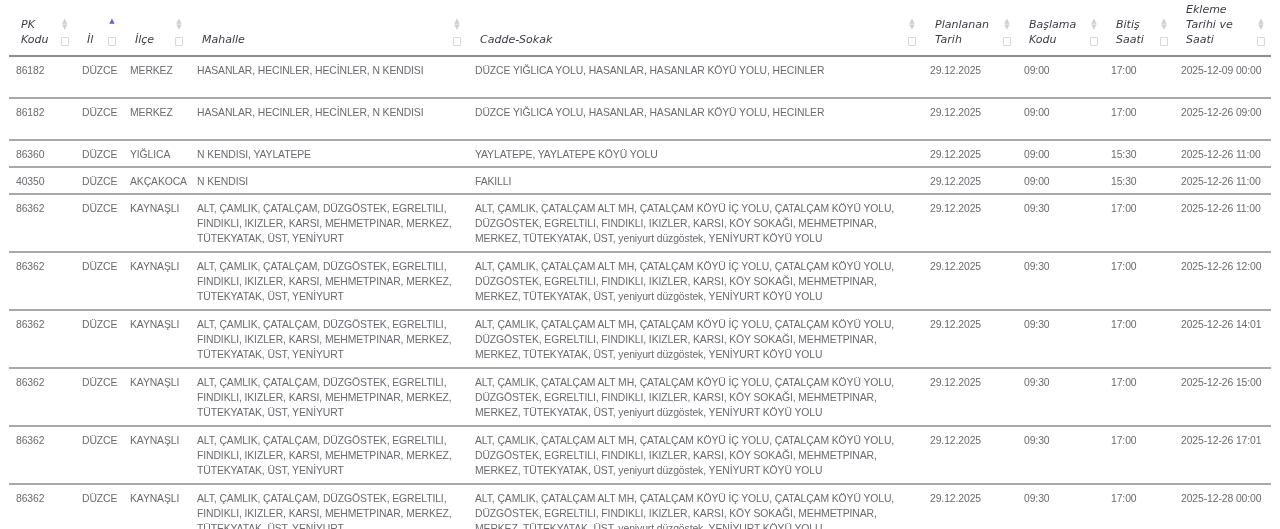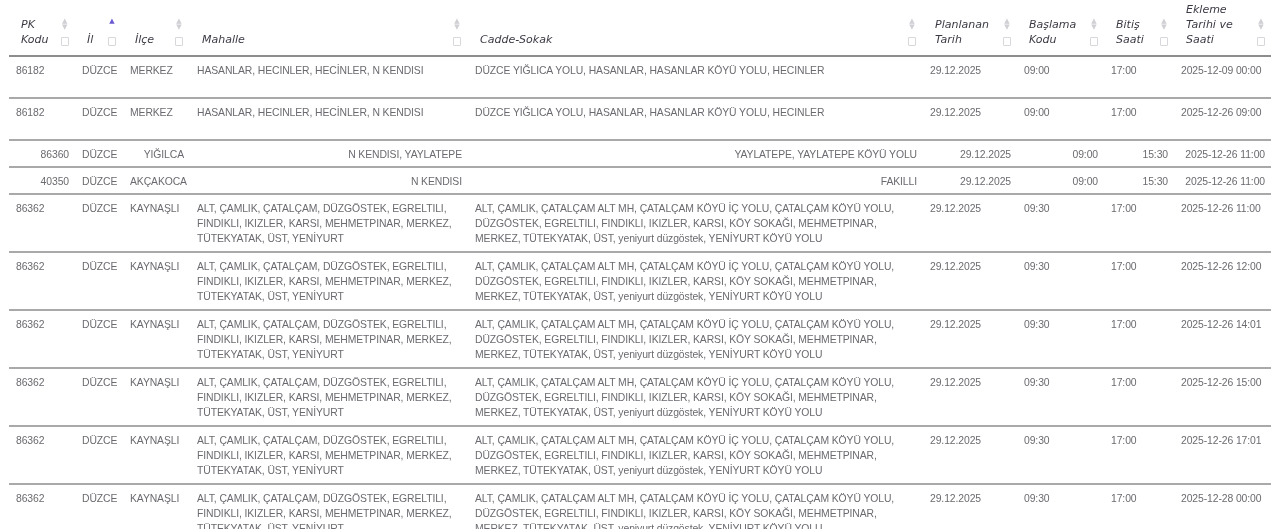--- a/index.html
+++ b/index.html
@@ -26,21 +26,21 @@
   .sort-arrows { font-size: 7px; color: #cfcfd4; line-height: 6px; margin-bottom: 7px; text-align: center; }
   .sort-arrows.active .up { color: #6b5bd3; }
   .sort-arrows.active .down { color: transparent; }
   .filter-box { width: 6px; height: 7px; border: 1px solid #d7d7dc; border-radius: 1px; margin-bottom: 1px; }
   tbody td {
     padding: 6px 6px 0 7px; vertical-align: top; font-size: 10.4px; color: #6a6a70;
     line-height: 15px; border-bottom: 2px solid #a9a9a9; letter-spacing: -0.1px;
     font-family: "Liberation Sans", sans-serif;
   }
   tbody tr.r2 td { height: 34px; }
-  tbody tr.r1 td { height: 19px; text-align: right; }
+  tbody tr.r1 td { height: 19px; }
   tbody tr.r3 td { height: 50px; }
   td.pk { padding-left: 7px; margin-left: 22px; }
 </style>
 </head>
 <body>
 
 <div class="wrap">
   <table>
     <colgroup>
       <col class="c-pk">
@@ -157,21 +157,21 @@
           <td class="mahalle">HASANLAR, HECINLER, HECİNLER, N KENDISI</td>
           <td class="cadde">DÜZCE YIĞLICA YOLU, HASANLAR, HASANLAR KÖYÜ YOLU, HECINLER</td>
           <td class="plan">29.12.2025</td>
           <td class="baslama">09:00</td>
           <td class="bitis">17:00</td>
           <td class="ekleme">2025-12-26 09:00</td>
         </tr>
         <tr class="r1">
           <td class="pk">86360</td>
           <td class="il">DÜZCE</td>
-          <td class="ilce">YIĞILCA</td>
+          <td class="ilce">YIĞLICA</td>
           <td class="mahalle">N KENDISI, YAYLATEPE</td>
           <td class="cadde">YAYLATEPE, YAYLATEPE KÖYÜ YOLU</td>
           <td class="plan">29.12.2025</td>
           <td class="baslama">09:00</td>
           <td class="bitis">15:30</td>
           <td class="ekleme">2025-12-26 11:00</td>
         </tr>
         <tr class="r1">
           <td class="pk">40350</td>
           <td class="il">DÜZCE</td>

